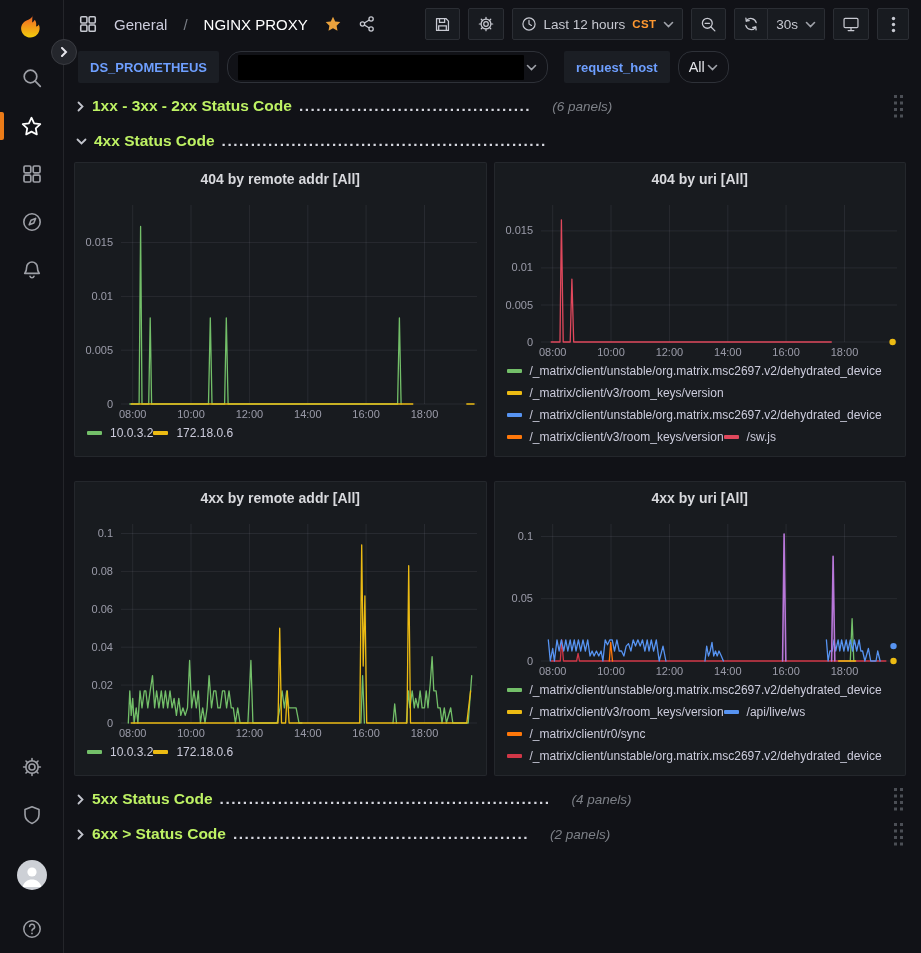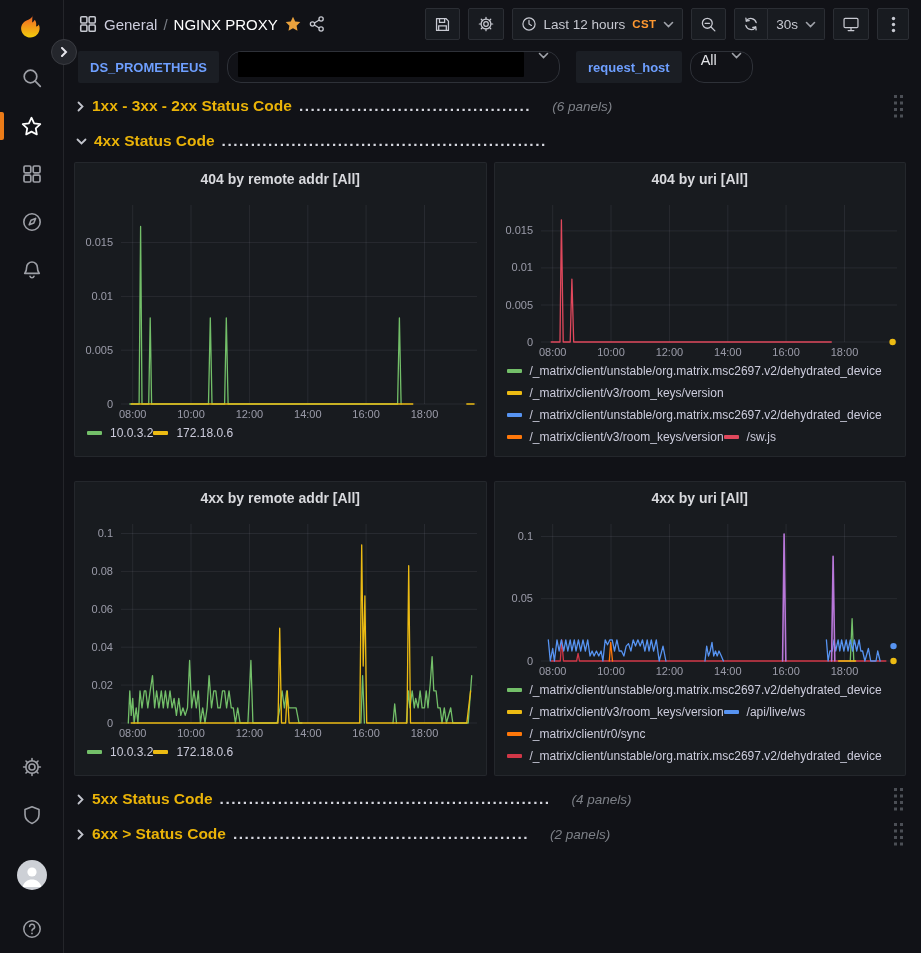--- a/index.html
+++ b/index.html
@@ -25,51 +25,51 @@
   .avatar-circle { width:30px; height:30px; border-radius:50%; background:#cdd0d6; display:flex; align-items:center; justify-content:center; overflow:hidden; }
   .expand-btn {
     position:absolute; left:51px; top:39px; width:26px; height:26px; border-radius:50%;
     background:#24262c; border:1px solid #3a3c42; color:#e6e6ec;
     display:flex; align-items:center; justify-content:center; z-index:6; cursor:pointer;
   }
 
   
   .main { margin-left:64px; }
   .header { height:48px; display:flex; align-items:center; padding:0 12px 0 14px; }
-  .crumb { display:flex; align-items:center; gap:6px; color:#ccccdc; }
+  .crumb { display:flex; align-items:center; gap:16px; color:#ccccdc; }
   .crumb .sect { font-size:15px; cursor:pointer; }
   .crumb .sep { color:#7b7f87; font-size:15px; }
   .crumb .title { font-size:15px; color:#ffffff; }
   .toolbar { margin-left:auto; display:flex; align-items:center; gap:8px; }
   .tb-btn {
     height:32px; min-width:32px; padding:0 8px; display:flex; align-items:center; justify-content:center; gap:7px;
     background:#181b20; border:1px solid #2b2e34; border-radius:2px; color:#c7c9d1; cursor:pointer; font-size:13.5px;
   }
   .tb-group { display:flex; align-items:stretch; }
   .tb-group .tb-btn:first-child { border-radius:2px 0 0 2px; }
   .tb-group .tb-btn:last-child { border-radius:0 2px 2px 0; border-left:none; }
   .tz { color:#ff9830; font-weight:700; font-size:11.5px; letter-spacing:.3px; }
 
   .submenu { display:flex; align-items:center; gap:8px; padding:3px 12px 7px 14px; }
   .var-label {
     height:32px; display:flex; align-items:center; padding:0 12px; background:#1b1e24; border-radius:2px;
     color:#6e9fff; font-weight:600; font-size:13px; cursor:default;
   }
   .var-select {
-    height:32px; display:flex; gap:14px; padding:0 10px;
+    height:32px; display:flex; align-items:center; gap:2px; padding:0 10px;
     border:1px solid #2e3138; border-radius:14px; background:#111217; cursor:pointer; color:#e3e4e8;
   }
   .redacted { width:286px; height:25px; background:#000; border-radius:1px; }
   .var-select .caret, .tb-btn .caret { color:#a0a3aa; }
   .all-select { font-size:14.5px; }
 
   
   .dashboard { padding:2px 15px 0 10px; }
   .row-header { height:28px; display:flex; align-items:center; gap:7px; margin-bottom:7px; cursor:pointer; padding-left:2px; border-radius:2px; }
-  .row-header .rh-title { font-size:15.5px; font-weight:700; color:#eab308; white-space:nowrap; }
+  .row-header .rh-title { font-size:15.5px; font-weight:700; color:#bef264; white-space:nowrap; }
   .row-header .leader { font-size:15.5px; font-weight:700; color:#d5d6de; letter-spacing:1.5px; white-space:nowrap; overflow:hidden; }
   .row-header .count { font-style:italic; color:#7d8087; font-size:13.5px; margin-left:14px; white-space:nowrap; }
   .row-header .spacer { flex:1; }
   .chev { color:#c2c4cc; display:flex; }
   .drag-dots { color:#4b4e55; cursor:grab; padding-right:2px; }
 
   .panel-grid { display:grid; grid-template-columns:1fr 1fr; gap:24px 7px; margin:1px 0 9px; }
   .panel {
     height:295px; background:#181b1f; border:1px solid rgba(204,204,220,0.07); border-radius:2px;
     display:flex; flex-direction:column; overflow:hidden;

